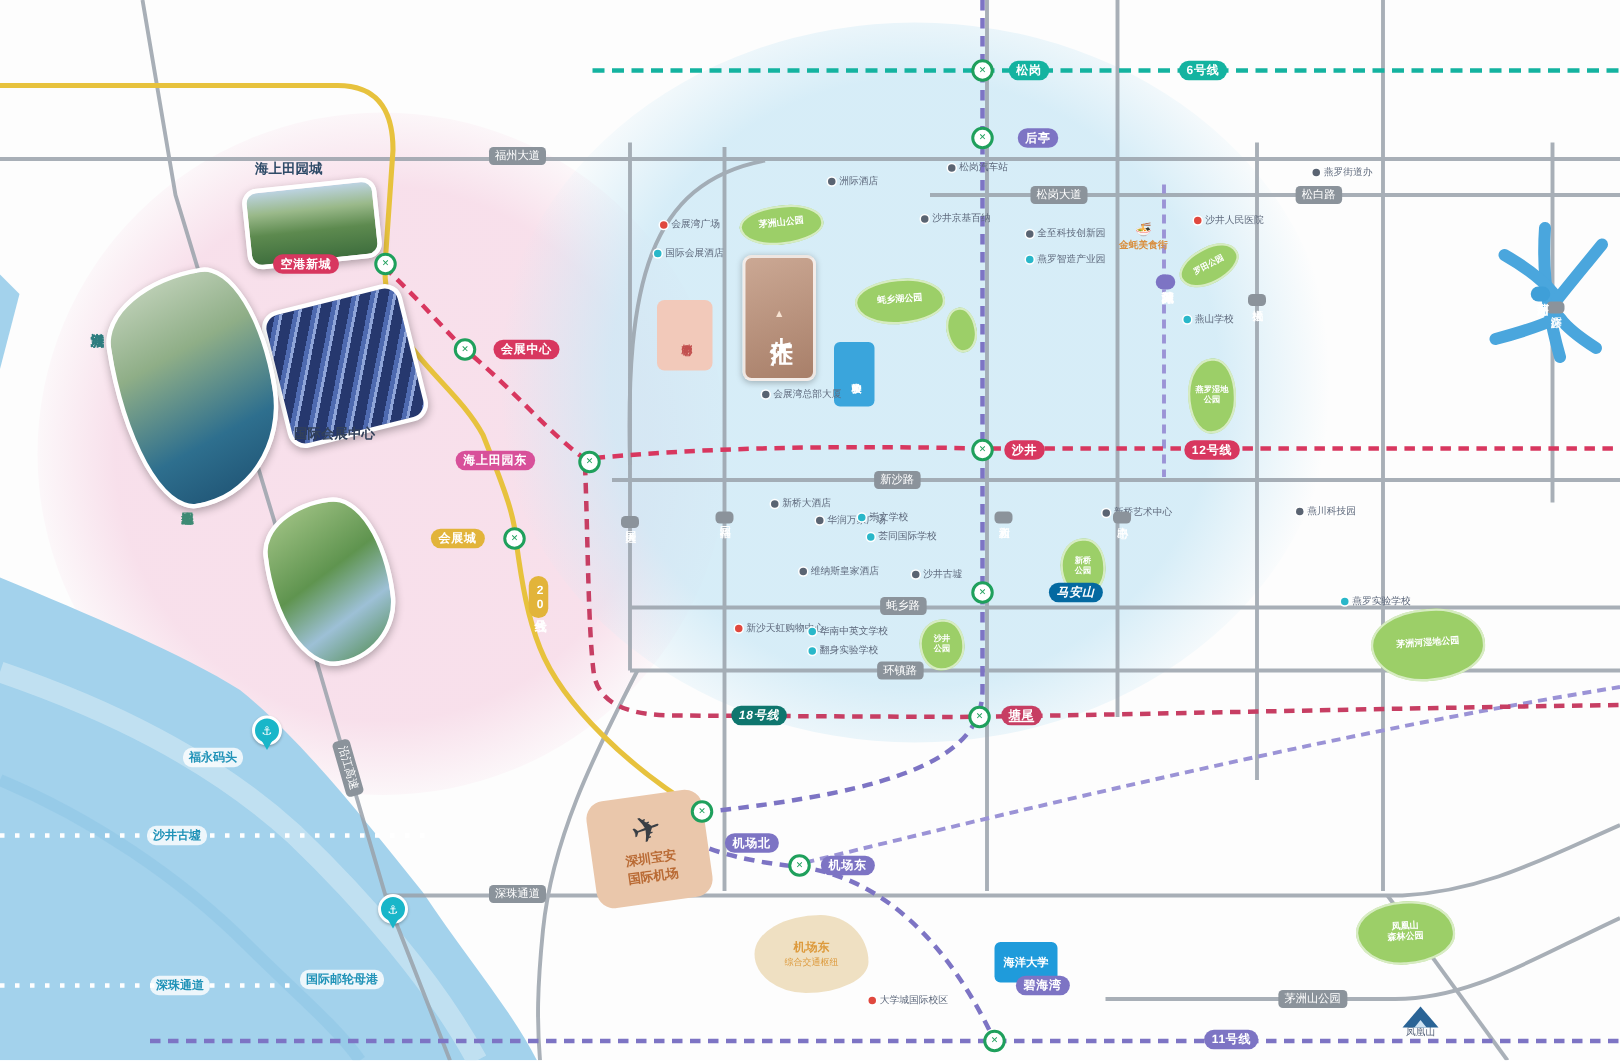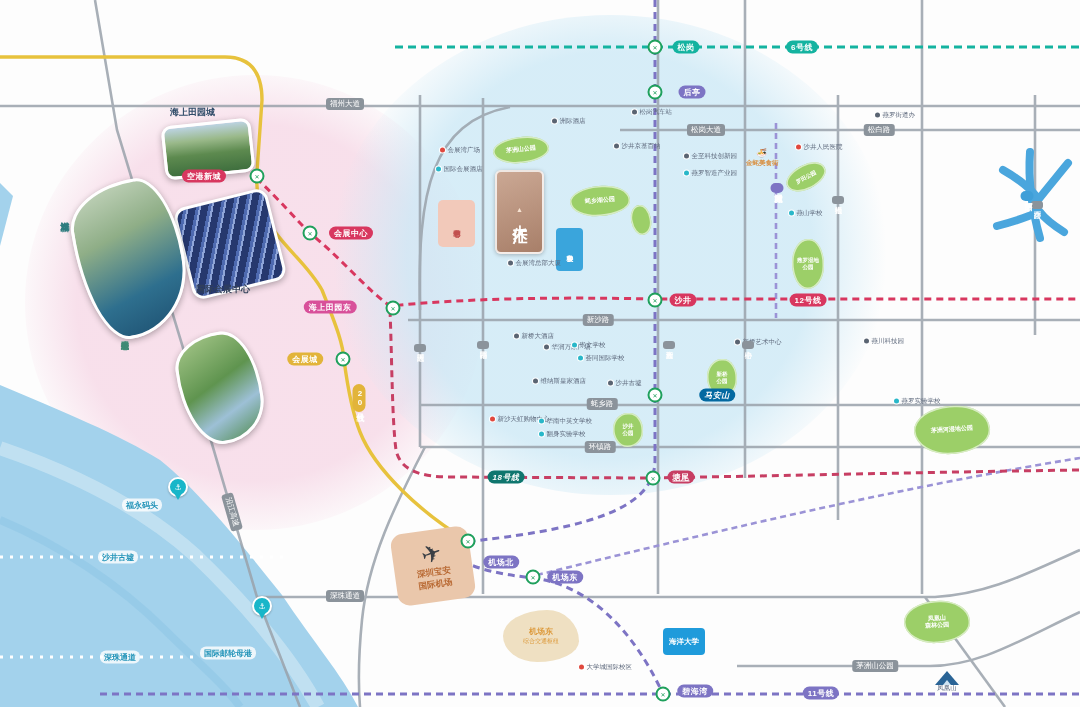--- a/index.html
+++ b/index.html
@@ -183,21 +183,21 @@
       <div class="park" style="left: 631px; top: 205px; width: 20px; height: 30px; border-radius: 50% 46% 52% 48% / 48% 52% 46% 54%; transform: rotate(-10deg); font-size: 5px;"></div>
       <div class="park" style="left: 914px; top: 406px; width: 76px; height: 48px; border-radius: 50% 46% 52% 48% / 48% 52% 46% 54%; transform: rotate(-4deg); font-size: 6px;">茅洲河湿地公园</div>
       <div class="park" style="left: 904px; top: 601px; width: 66px; height: 42px; border-radius: 50% 46% 52% 48% / 48% 52% 46% 54%; transform: rotate(-3deg); font-size: 6px;">凤凰山
 森林公园</div>
       <div class="badge" style="left: 686px; top: 47px; background: rgb(20, 179, 160);">松岗</div>
       <div class="badge" style="left: 802px; top: 47px; background: rgb(20, 179, 160);">6号线</div>
       <div class="badge" style="left: 692px; top: 92px; background: rgb(125, 116, 196);">后亭</div>
       <div class="badge" style="left: 717px; top: 395px; background: #0369a1; font-style: italic;">马安山</div>
       <div class="badge" style="left: 501px; top: 562px; background: rgb(125, 116, 196);">机场北</div>
       <div class="badge" style="left: 565px; top: 577px; background: rgb(125, 116, 196);">机场东</div>
-      <div class="badge" style="left: 695px; top: 691px; background: rgb(125, 116, 196); text-align: center;">碧海湾</div>
+      <div class="badge" style="left: 695px; top: 657px; background: rgb(125, 116, 196); text-align: center;">碧海湾</div>
       <div class="badge" style="left: 821px; top: 693px; background: rgb(125, 116, 196);">11号线</div>
       <div class="badge v" style="left: 777px; top: 188px; background: rgb(125, 116, 196);">深莞城际</div>
       <div class="badge" style="left: 204px; top: 176px; background: rgb(216, 55, 95);">空港新城</div>
       <div class="badge" style="left: 351px; top: 233px; background: rgb(216, 55, 95);">会展中心</div>
       <div class="badge" style="left: 683px; top: 300px; background: rgb(216, 55, 95);">沙井</div>
       <div class="badge" style="left: 808px; top: 300px; background: rgb(216, 55, 95);">12号线</div>
       <div class="badge" style="left: 506px; top: 477px; background: #0f766e; font-style: italic;">18号线</div>
       <div class="badge" style="left: 681px; top: 477px; background: rgb(199, 62, 99); text-decoration: underline;">塘尾</div>
       <div class="badge" style="left: 330px; top: 307px; background: rgb(216, 80, 154);">海上田园东</div>
       <div class="badge" style="left: 305px; top: 359px; background: rgb(226, 180, 58);">会展城</div>

